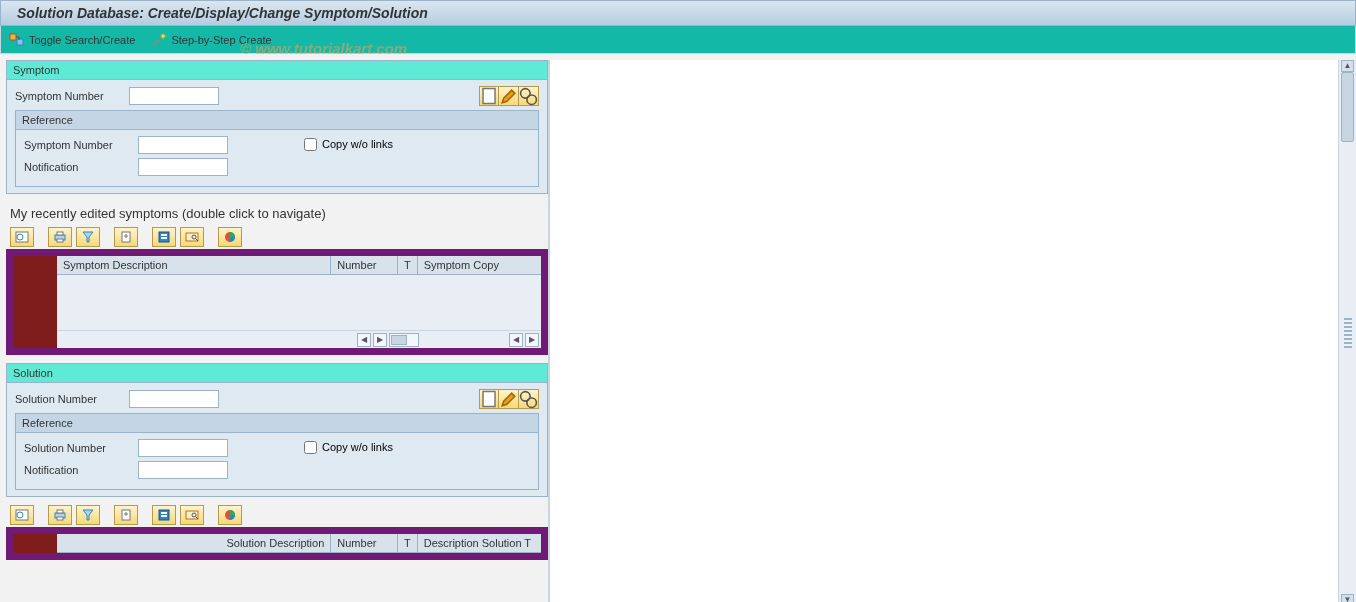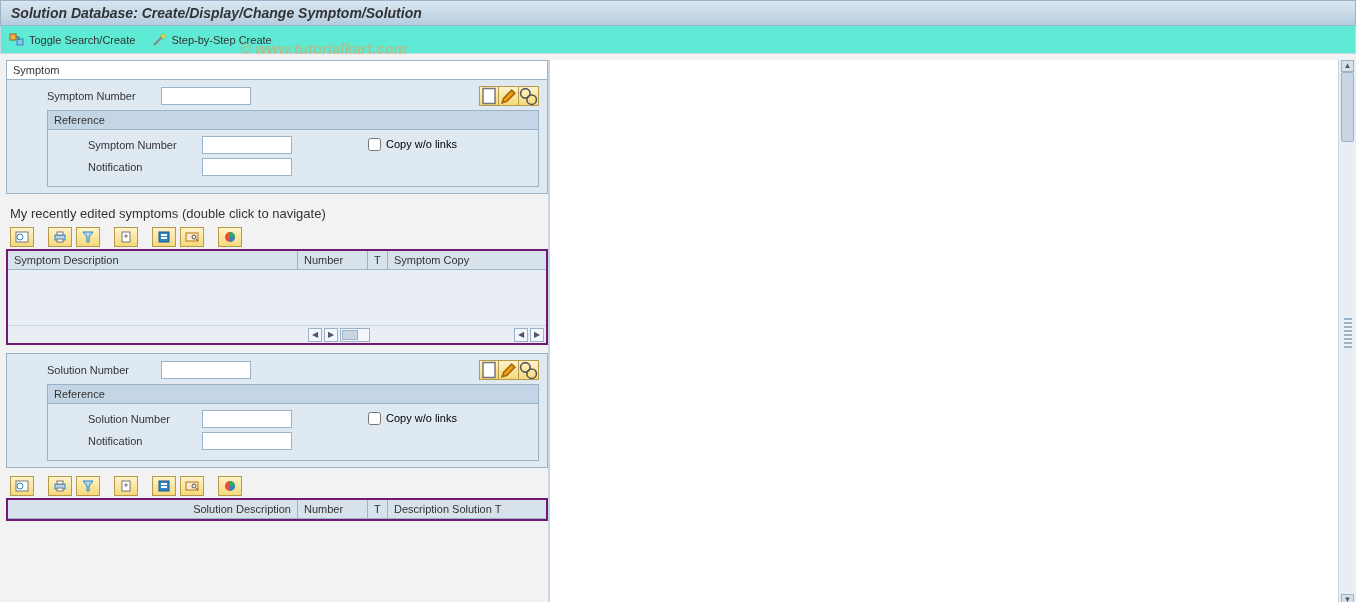--- a/index.html
+++ b/index.html
@@ -1,47 +1,47 @@
 <!DOCTYPE html>
 <html><head>
   <meta charset="utf-8">
   <style>
     * { box-sizing: border-box; margin: 0; padding: 0; }
     body { font-family: Arial, sans-serif; font-size: 11px; background: #f2f2f2; width: 1356px; height: 602px; overflow: hidden; }
-    .title-bar { background: linear-gradient(#dbe6ef, #b5cde0); border: 1px solid #9ab3c8; padding: 4px 10px; font-size: 14px; font-weight: bold; font-style: italic; color: #333; }
-    .toolbar { background: #5eead4; border: 1px solid #c7d6e2; border-top: none; padding: 4px 8px; display: flex; gap: 16px; align-items: center; height: 28px; margin-bottom: 6px; }
+    .title-bar { background: linear-gradient(#dbe6ef, #b5cde0); border: 1px solid #9ab3c8; padding: 4px 16px; font-size: 14px; font-weight: bold; font-style: italic; color: #333; }
+    .toolbar { background: #14b8a6; border: 1px solid #c7d6e2; border-top: none; padding: 4px 8px; display: flex; gap: 16px; align-items: center; height: 28px; margin-bottom: 6px; }
     .toolbar-btn { display: flex; align-items: center; gap: 4px; cursor: pointer; font-size: 11px; color: #333; }
     .toolbar-btn .ico { width: 16px; height: 16px; display: inline-block; }
     .watermark { position: absolute; top: 40px; left: 240px; font-size: 15px; font-weight: bold; font-style: italic; color: rgba(230,160,90,0.55); pointer-events: none; z-index: 5; }
     .main { display: flex; height: calc(100% - 56px); }
     .left { width: 548px; padding-left: 6px; overflow: hidden; }
     .right { flex: 1; border-left: 2px solid #c7d6e2; background: #fff; position: relative; }
     .right-scroll { position: absolute; right: 0; top: 0; bottom: 0; width: 18px; background: #e8eef4; border-left: 1px solid #c7d6e2; }
     .right-scroll .thumb { position: absolute; left: 2px; right: 2px; top: 12px; height: 70px; background: #c7d6e2; border: 1px solid #9ab3c8; border-radius: 2px; }
     .right-scroll .arrow { position: absolute; left: 2px; right: 2px; height: 12px; background: #d5e0ea; border: 1px solid #9ab3c8; font-size: 8px; text-align: center; line-height: 10px; color: #556; }
     .right-scroll .arrow.up { top: 0; }
     .right-scroll .arrow.down { bottom: 0; }
     .grip { position: absolute; right: 4px; top: 50%; width: 8px; height: 30px; background: repeating-linear-gradient(#9ab3c8, #9ab3c8 2px, #eef3f7 2px, #eef3f7 4px); transform: translateY(-50%); }
     .group { border: 1px solid #9ab3c8; background: #dfe9f2; margin-bottom: 6px; }
-    .group-title { background: #ffffff; font-size: 11px; padding: 3px 6px; border-bottom: 1px solid #9ab3c8; color: #333; }
-    .group-body { padding: 6px 8px; margin-left: 32px; }
+    .group-title { background: #5eead4; font-size: 11px; padding: 3px 6px; border-bottom: 1px solid #9ab3c8; color: #333; }
+    .group-body { padding: 6px 8px; }
     .field-row { display: flex; align-items: center; margin-bottom: 4px; gap: 6px; }
     .field-label { width: 108px; font-size: 11px; color: #333; }
     input.text { width: 90px; height: 18px; border: 1px solid #9ab3c8; background: #fff; padding: 1px 3px; font-size: 11px; }
     .action-icons { margin-left: auto; display: flex; gap: 0; }
     .icon-btn { width: 20px; height: 20px; border: 1px solid #b59a4a; background: linear-gradient(#fff3cc, #f5d97a); display: flex; align-items: center; justify-content: center; cursor: pointer; font-size: 10px; color: #555; }
     .icon-btn + .icon-btn { border-left: none; }
     .sub-group { border: 1px solid #9ab3c8; background: #dfe9f2; }
     .sub-group .group-title { background: #c4d6e5; }
     .section-text { font-size: 13px; padding: 6px 4px 4px 4px; color: #333; }
     .alv-toolbar { display: flex; gap: 4px; padding: 2px 4px; }
     .alv-btn { width: 24px; height: 20px; border: 1px solid #b59a4a; background: linear-gradient(#fff3cc, #f5d97a); display: flex; align-items: center; justify-content: center; cursor: pointer; }
     .alv-btn svg { width: 14px; height: 14px; }
     .alv-sep { width: 6px; }
-    .alv-grid { border: 2px solid #701a75; background: #7f1d1d; }
+    .alv-grid { border: 7px solid #701a75; background: #7f1d1d; padding-left: 44px; }
     .alv-header { display: flex; background: #d8e2eb; border-bottom: 1px solid #9ab3c8; font-size: 11px; }
     .alv-header .col { padding: 3px 6px; border-right: 1px solid #9ab3c8; color: #333; overflow: hidden; white-space: nowrap; }
     .alv-body { height: 55px; background: #e8eef4; }
     .alv-scroll { display: flex; align-items: center; justify-content: flex-end; background: #e8eef4; border-top: 1px solid #c7d6e2; height: 18px; padding: 0 2px; gap: 2px; position: relative; }
     .scroll-btn { width: 14px; height: 14px; border: 1px solid #9ab3c8; background: #f3f7fb; display: flex; align-items: center; justify-content: center; font-size: 8px; cursor: pointer; color: #556; }
     .scroll-track { flex: 0 0 150px; height: 14px; background: #f3f7fb; border: 1px solid #9ab3c8; position: relative; }
     .scroll-thumb { position: absolute; left: 1px; top: 1px; width: 16px; height: 10px; background: #c7d6e2; border: 1px solid #9ab3c8; }
     .scroll-left-group { display:flex; gap:2px; position:absolute; left:300px; }
     input[type=checkbox] { width: 13px; height: 13px; }
   </style>
@@ -192,20 +192,21 @@
               <div class="scroll-thumb"></div>
             </div>
         </div>
         <div style="flex:1"></div>
         <div class="scroll-btn">◀</div>
         <div class="scroll-btn">▶</div>
       </div>
     </div>
 
     <div class="group" style="margin-top:8px;">
+      <div class="group-title">Solution</div>
       <div class="group-body">
         <div class="field-row">
           <span class="field-label">Solution Number</span>
           <input class="text" value="" style="">
           <div class="action-icons">
             <div class="icon-btn">
                 <svg viewBox="0 0 12 12">
                   <rect x="2" y="1" width="8" height="10" fill="#fff" stroke="#777"></rect>
                 </svg>
               </div>

